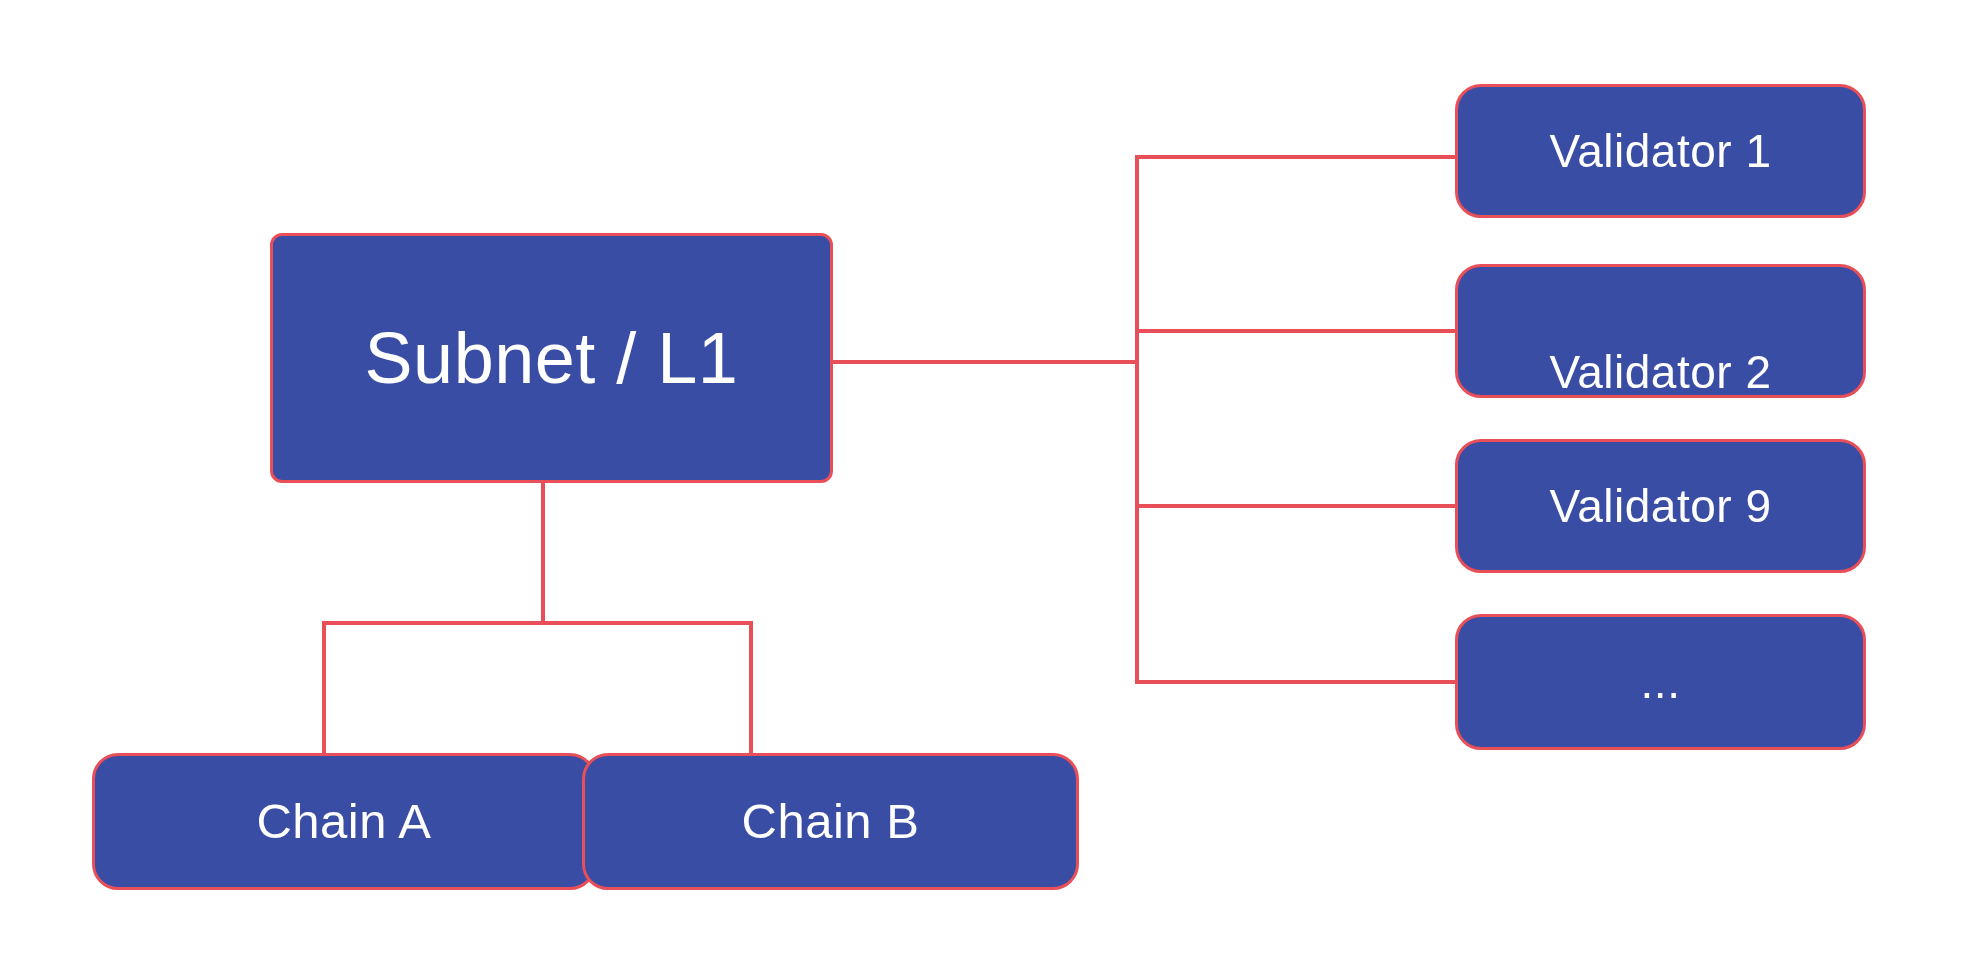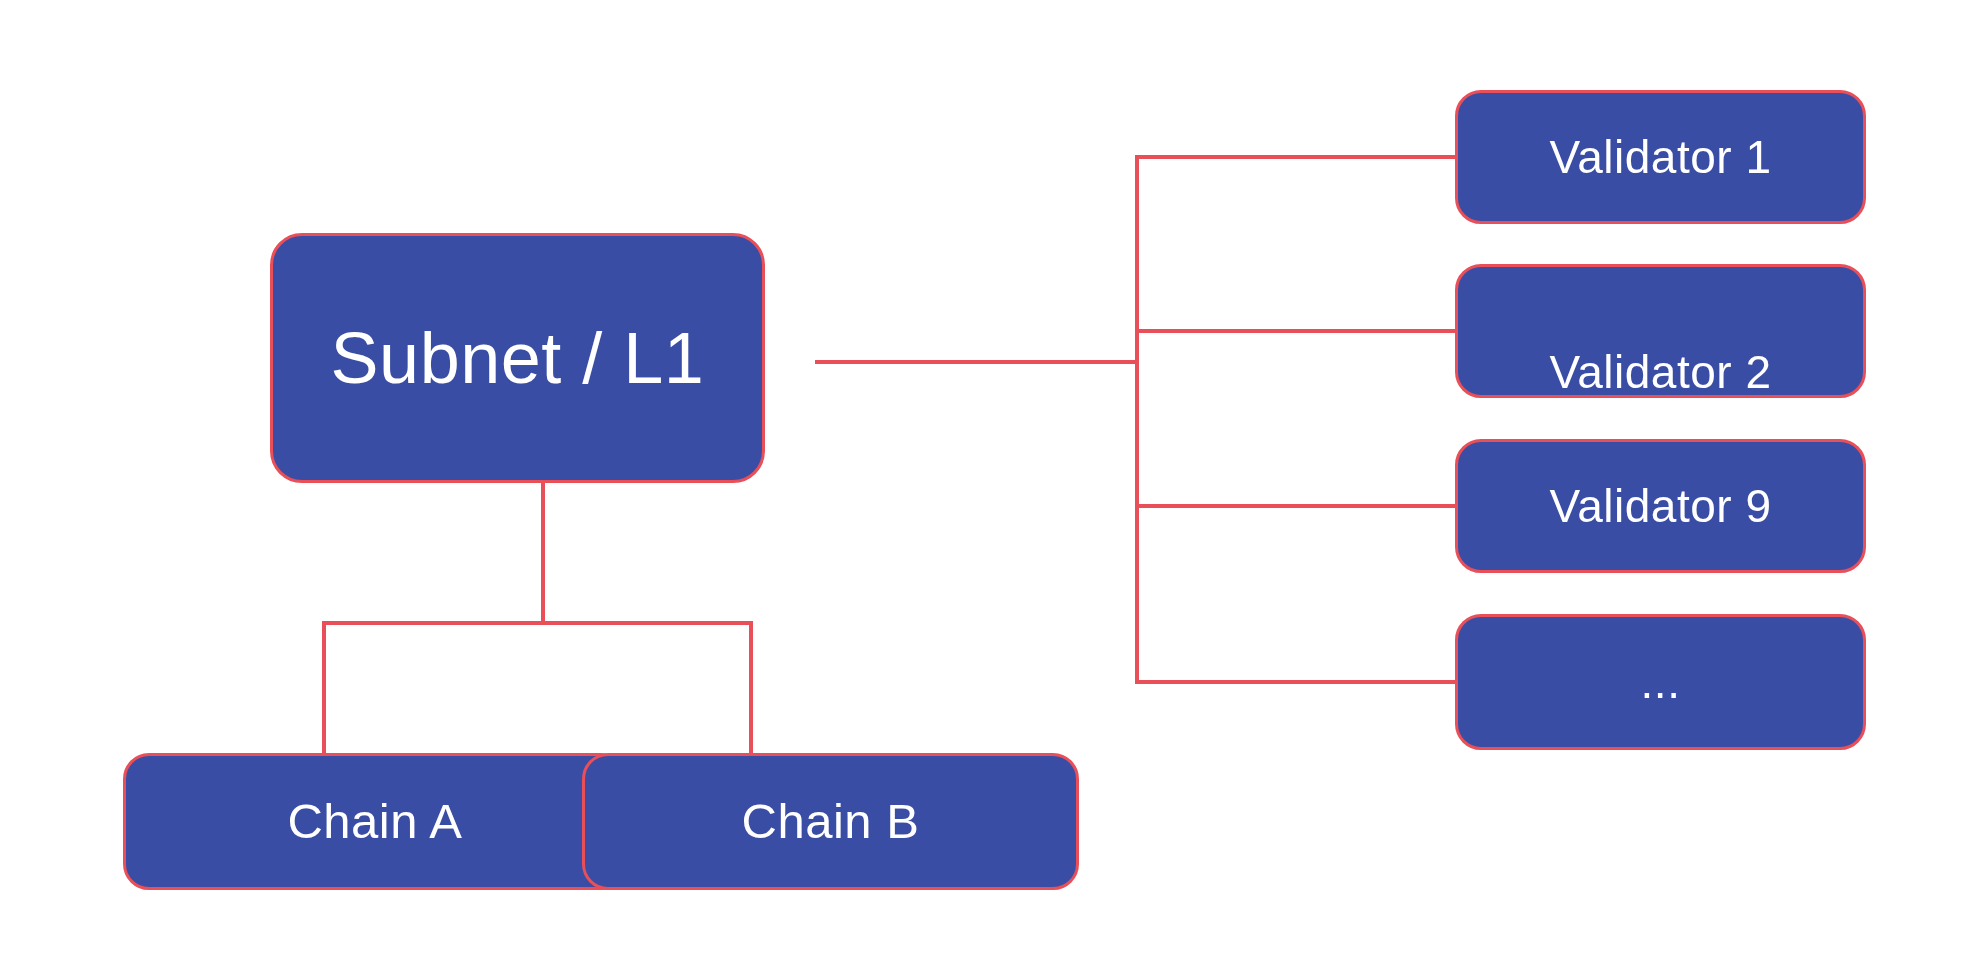--- a/index.html
+++ b/index.html
@@ -35,40 +35,40 @@
     color: #ffffff;
     display: flex;
     align-items: center;
     justify-content: center;
     text-align: center;
     line-height: 1;
     letter-spacing: 0.5px;
   }
   .node-subnet {
     left: 270px; top: 233px;
-    width: 495px; height: 250px;
-    border-radius: 32px;
+    width: 563px; height: 250px;
+    border-radius: 12px;
     font-size: 72px;
   }
   .node-chain {
     top: 753px;
     height: 137px;
     border-radius: 26px;
     font-size: 49px;
   }
-  .node-chain-a { left: 123px; width: 504px; justify-content: center; }
+  .node-chain-a { left: 92px; width: 504px; justify-content: center; }
   .node-chain-b { left: 582px; width: 497px; }
   .node-validator {
     left: 1455px;
     width: 411px;
     height: 134px;
     border-radius: 26px;
     font-size: 46px;
   }
-  .node-validator-1 { top: 90px; text-align: center; }
+  .node-validator-1 { top: 84px; text-align: center; }
   .node-validator-2 { top: 264px; align-items: flex-end; }
   .node-validator-3 { top: 439px; }
   .node-validator-more { top: 614px; height: 136px; }
 </style>
 </head>
 <body>
 
 <div class="canvas">
 
   <svg class="edges-svg" viewBox="0 0 1972 960" aria-hidden="true">

